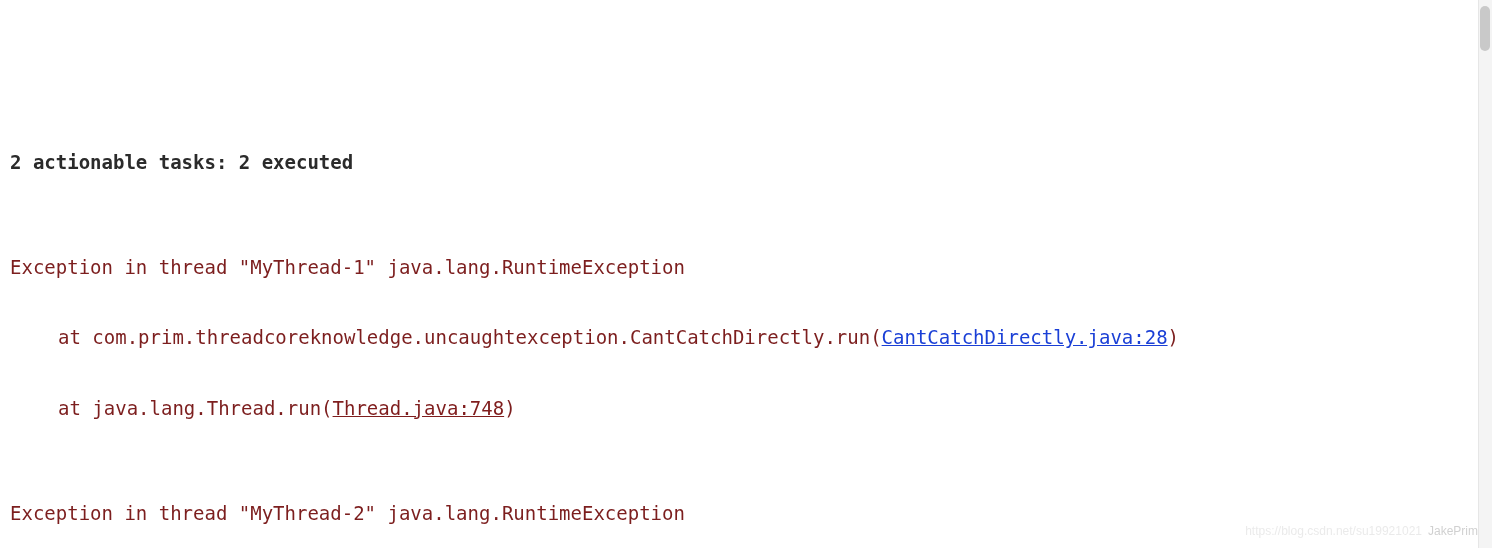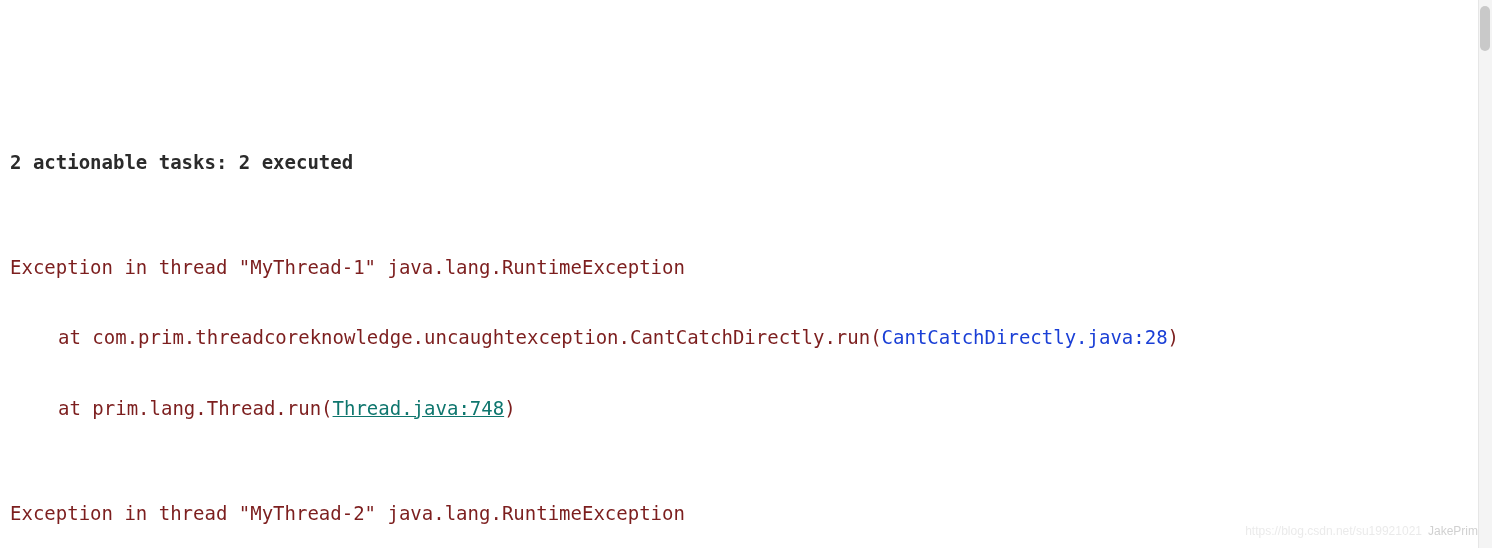--- a/index.html
+++ b/index.html
@@ -25,25 +25,26 @@
     }
     .dark {
       color: #2b2b2b;
       font-weight: bold;
     }
     .err {
       color: #7c1e1e;
     }
     .link-blue {
       color: #1a3fd6;
+      text-decoration: underline;
       cursor: pointer;
       margin-top: 40px;
     }
     .link-grey {
-      color: #0f766e;
+      color: #7f1d1d;
       text-decoration: underline;
       cursor: pointer;
     }
     .indent1 {
       padding-left: 48px;
     }
     .watermark {
       position: absolute;
       bottom: 6px;
       right: 14px;
@@ -77,21 +78,21 @@
   </style>
 </head>
 <body>
 
 
 
 <div class="line dark">2 actionable tasks: 2 executed</div>
 
 <div class="line err">Exception in thread "MyThread-1" java.lang.RuntimeException</div>
 <div class="line err indent1"><span>at com.prim.threadcoreknowledge.uncaughtexception.CantCatchDirectly.run(</span><span class="link-blue">CantCatchDirectly.java:28</span><span>)</span></div>
-<div class="line err indent1"><span>at prim.lang.Thread.run(</span><span class="link-grey">Thread.java:748</span><span>)</span></div>
+<div class="line err indent1"><span>at java.lang.Thread.run(</span><span class="link-grey">Thread.java:748</span><span>)</span></div>
 
 <div class="line err">Exception in thread "MyThread-2" java.lang.RuntimeException</div>
 
 
 
 
 
 
 
 

